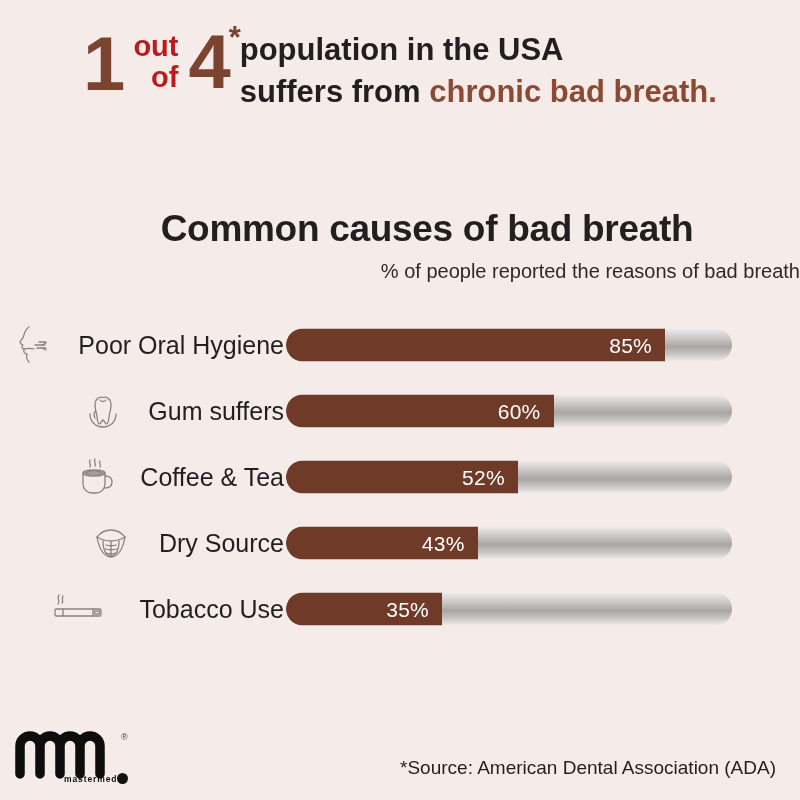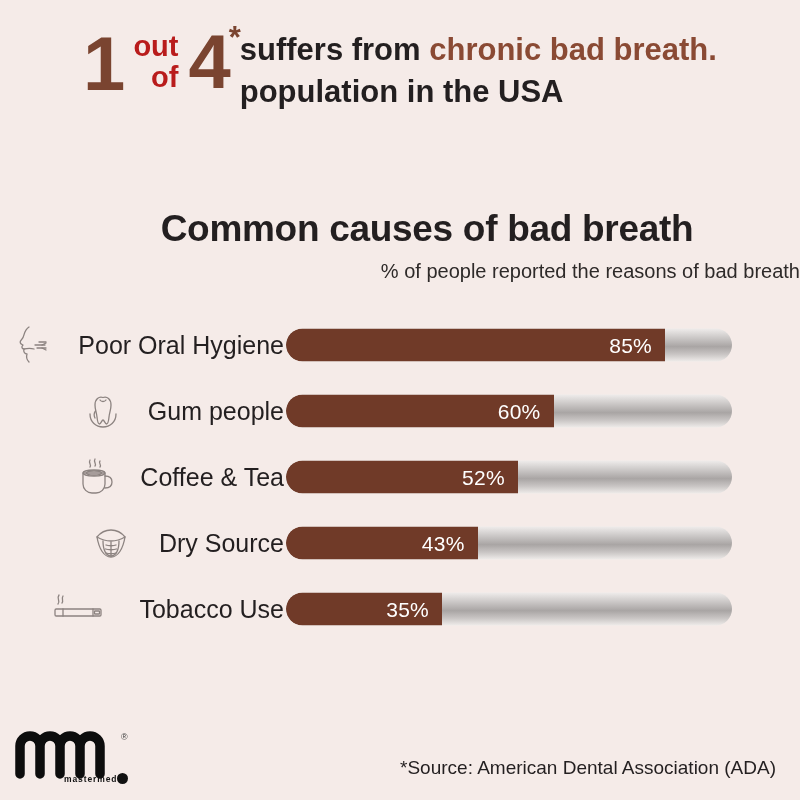--- a/index.html
+++ b/index.html
@@ -219,22 +219,22 @@
     <div class="big-num num-one">1</div>
     <div class="outof">
       <span>out</span>
       <span>of</span>
     </div>
     <div class="num-four-wrap">
       <div class="big-num num-four">4</div>
       <div class="star">*</div>
     </div>
     <div class="headline-text">
+      <span>population in the USA</span>
       <span><span>suffers from </span><span class="accent-brown">chronic bad breath.</span></span>
-      <span>population in the USA</span>
     </div>
   </div>
 </div>
 
 <div class="chart-title">Common causes of bad breath</div>
 <div class="chart-subtitle">% of people reported the reasons of bad breath</div>
 
 <div class="chart">
 
   <div class="row">
@@ -256,21 +256,21 @@
 
   <div class="row">
     <div class="row-icon" style="left:80px">
       <svg width="44" height="44" viewBox="0 0 44 44" fill="none" stroke="#8c8380" stroke-width="1.3" stroke-linecap="round" stroke-linejoin="round">
         <path d="M14 16 C14 10 18 7 22 8.5 C26 7 30 10 30 16 C30 21 28.5 23 28 28 C27.6 32 27 35 25.5 35 C24 35 23.3 31 22 31 C20.7 31 20 35 18.5 35 C17 35 16.4 32 16 28 C15.5 23 14 21 14 16 Z"></path>
         <path d="M19 11 C20.3 13 23.7 13 25 11"></path>
         <path d="M9 25 C9 33 15 38 22 38 C29 38 35 33 35 25"></path>
         <path d="M14.5 22 C13 24 13 27 14 29"></path>
       </svg>
     </div>
-    <div class="row-label">Gum people</div>
+    <div class="row-label">Gum suffers</div>
     <div class="track">
       <div class="fill" style="width:60%">
         <span class="pct">60%</span>
       </div>
     </div>
   </div>
 
   <div class="row">
     <div class="row-icon" style="left:72px">
       <svg width="44" height="44" viewBox="0 0 44 44" fill="none" stroke="#8c8380" stroke-width="1.3" stroke-linecap="round" stroke-linejoin="round">

